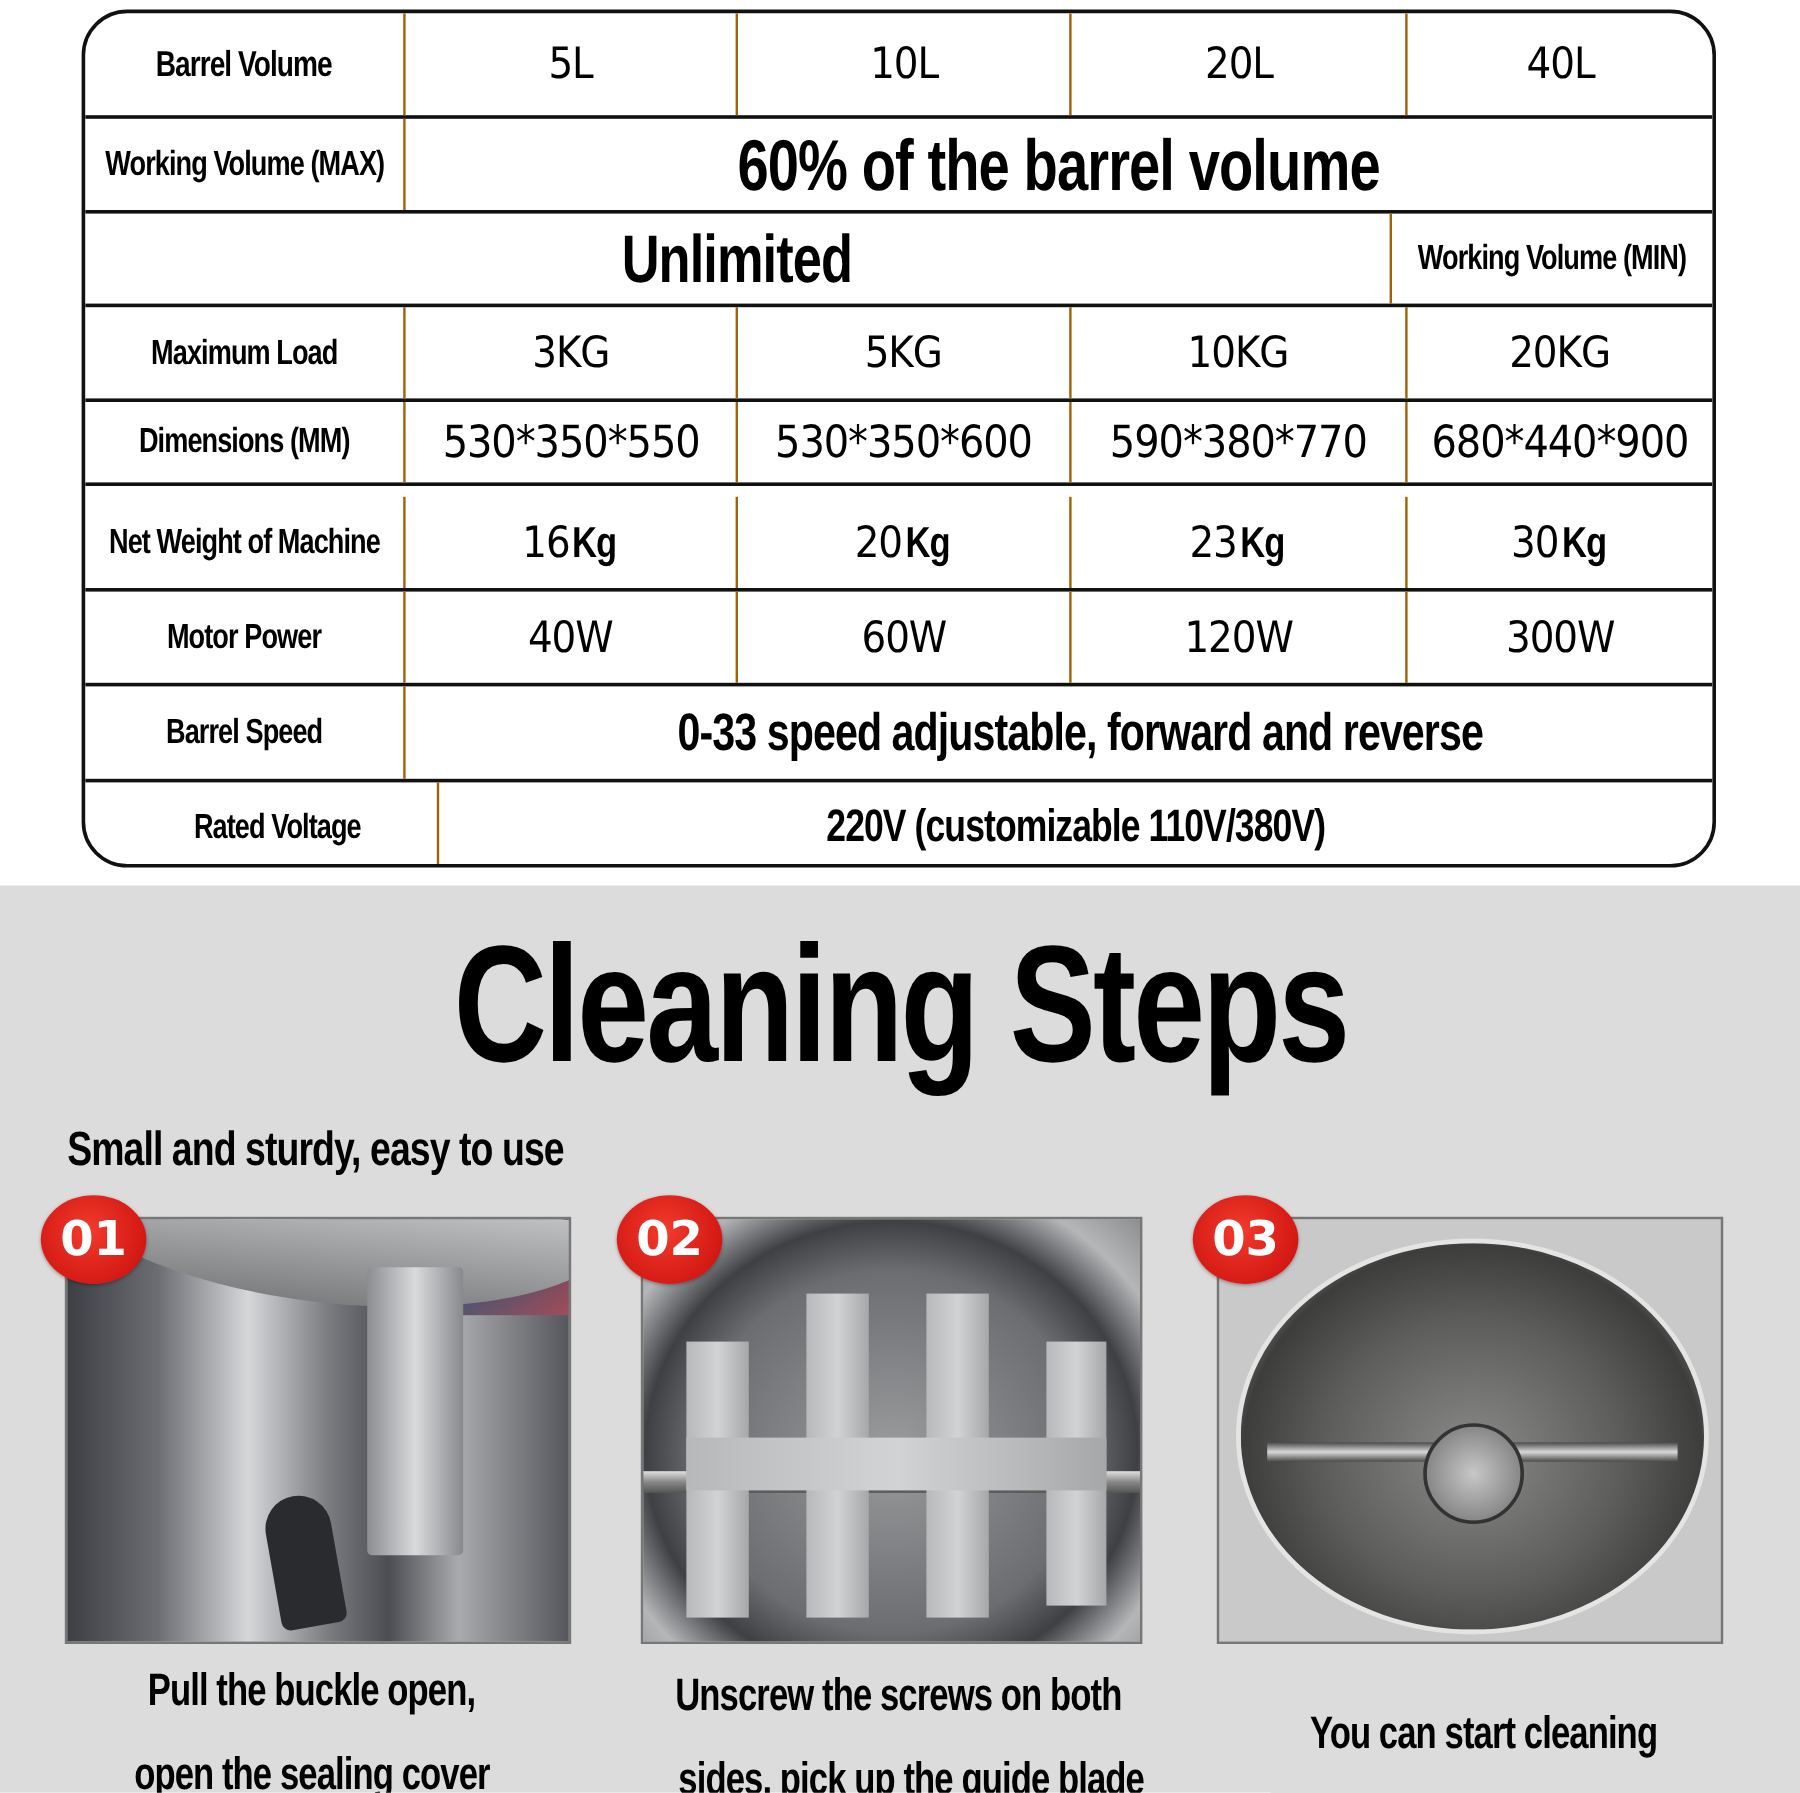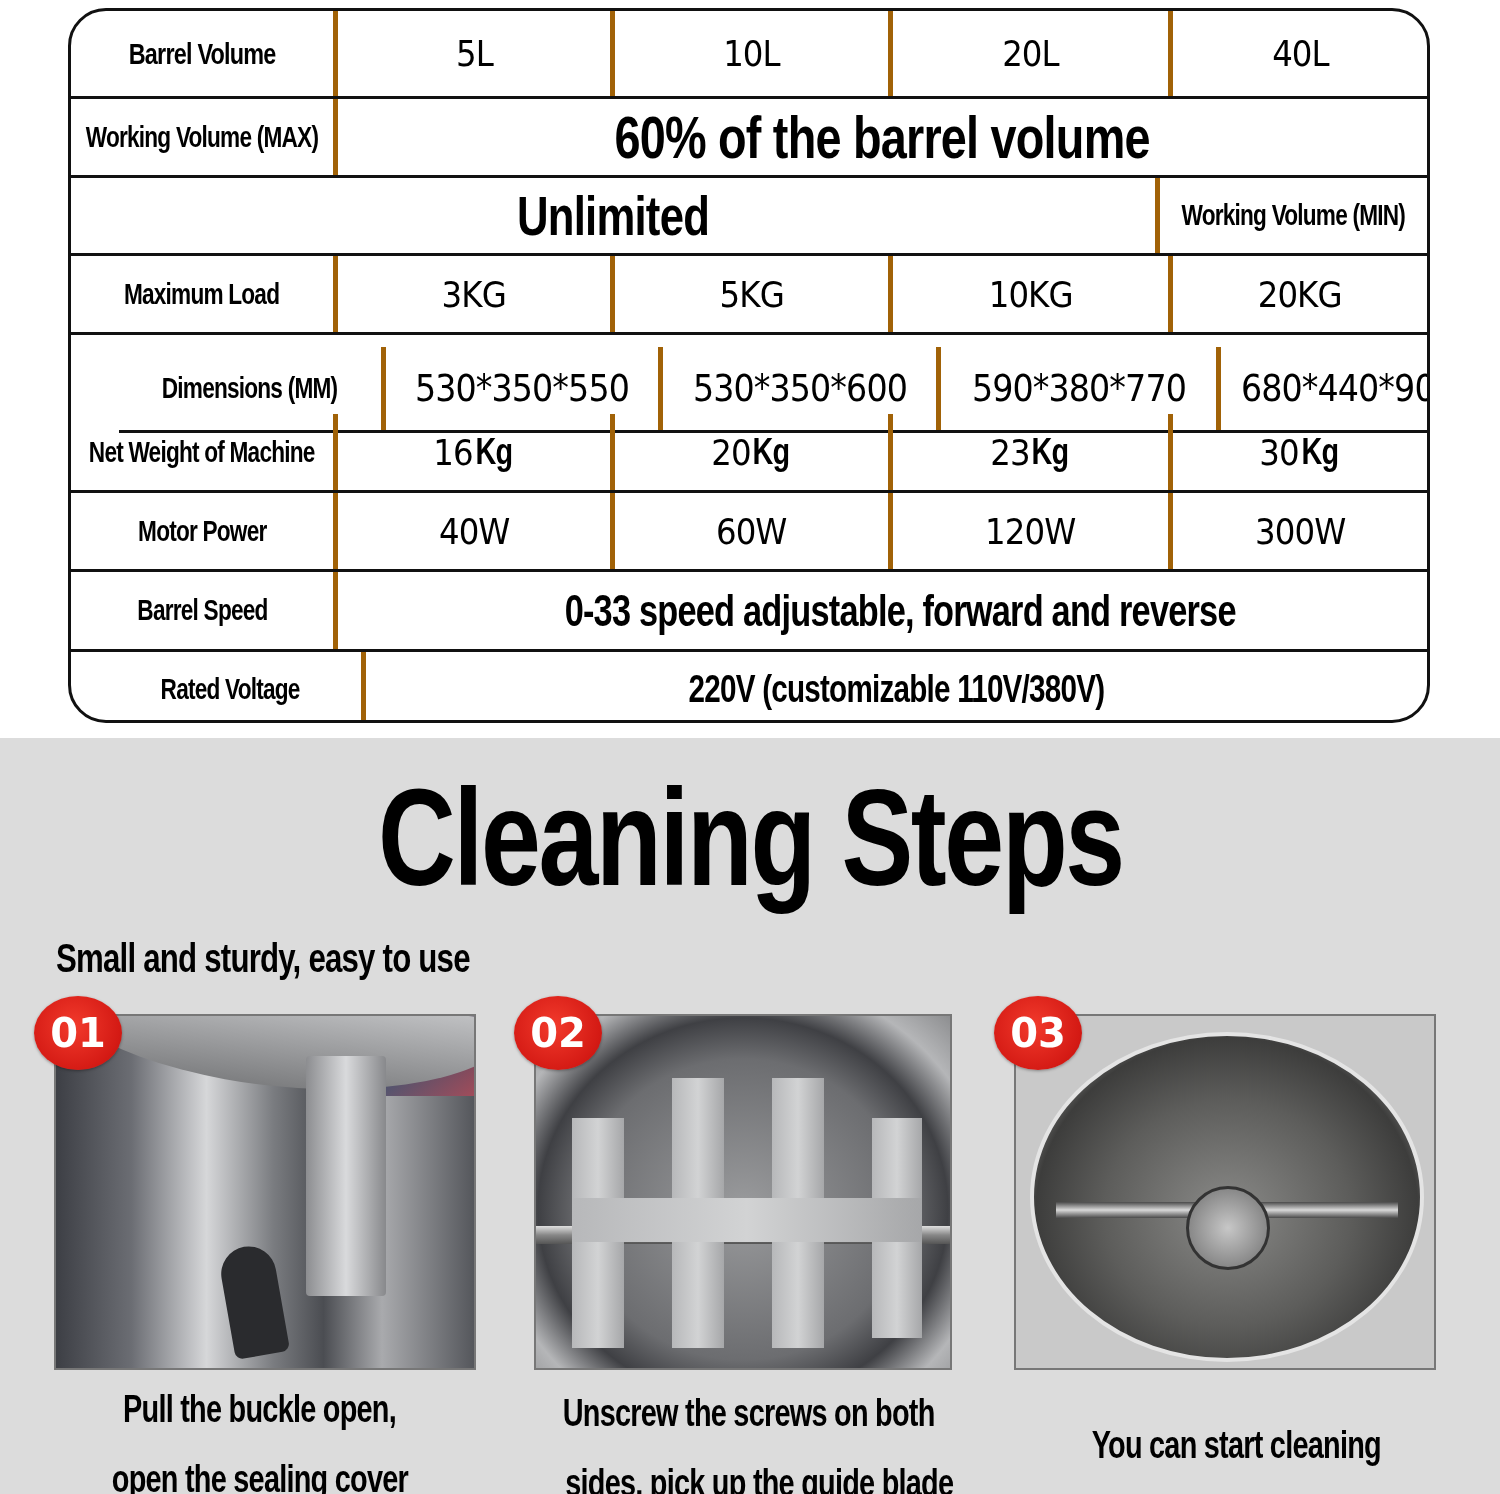--- a/index.html
+++ b/index.html
@@ -8,21 +8,21 @@
 
   
   .spec-wrap {
     position: absolute; left: 68px; top: 8px; width: 1362px; height: 715px;
     border: 3px solid #111; border-radius: 38px; overflow: hidden; background: #fff;
   }
   .row { position: absolute; left: 0; width: 100%; border-bottom: 3px solid #111; display: flex; }
   .row:last-child { border-bottom: none; padding-left: 28px; }
   .cell {
     height: 100%; display: flex; align-items: center; justify-content: center;
-    border-right: 5px solid #a16207; text-align: center; white-space: nowrap;
+    border-right: 2px solid #a16207; text-align: center; white-space: nowrap;
   }
   .cell:last-child { border-right: none; }
   .label-cell { width: 267px; flex: 0 0 267px; }
   .label-cell .label-text {
     font-weight: bold; font-size: 29px; letter-spacing: -1px;
     display: inline-block; transform: scaleX(0.78); transform-origin: center;
   }
   .val {
     flex: 1 1 0; font-family: "DejaVu Sans", sans-serif; font-size: 36px; font-weight: normal;
     letter-spacing: -1px;
@@ -146,21 +146,21 @@
         <span class="v-inner">5KG</span>
       </div>
     <div class="cell val c3">
         <span class="v-inner">10KG</span>
       </div>
     <div class="cell val c4">
         <span class="v-inner">20KG</span>
       </div>
   </div>
 
-  <div class="row" style="top:336px;height:86px;margin-left:48px;">
+  <div class="row" style="top:324px;height:70px;">
     <div class="cell label-cell">
         <span class="label-text">Dimensions (MM)</span>
       </div>
     <div class="cell val c1" style="font-size:37px">
         <span class="v-inner">530*350*550</span>
       </div>
     <div class="cell val c2" style="font-size:37px">
         <span class="v-inner">530*350*600</span>
       </div>
     <div class="cell val c3" style="font-size:37px">

